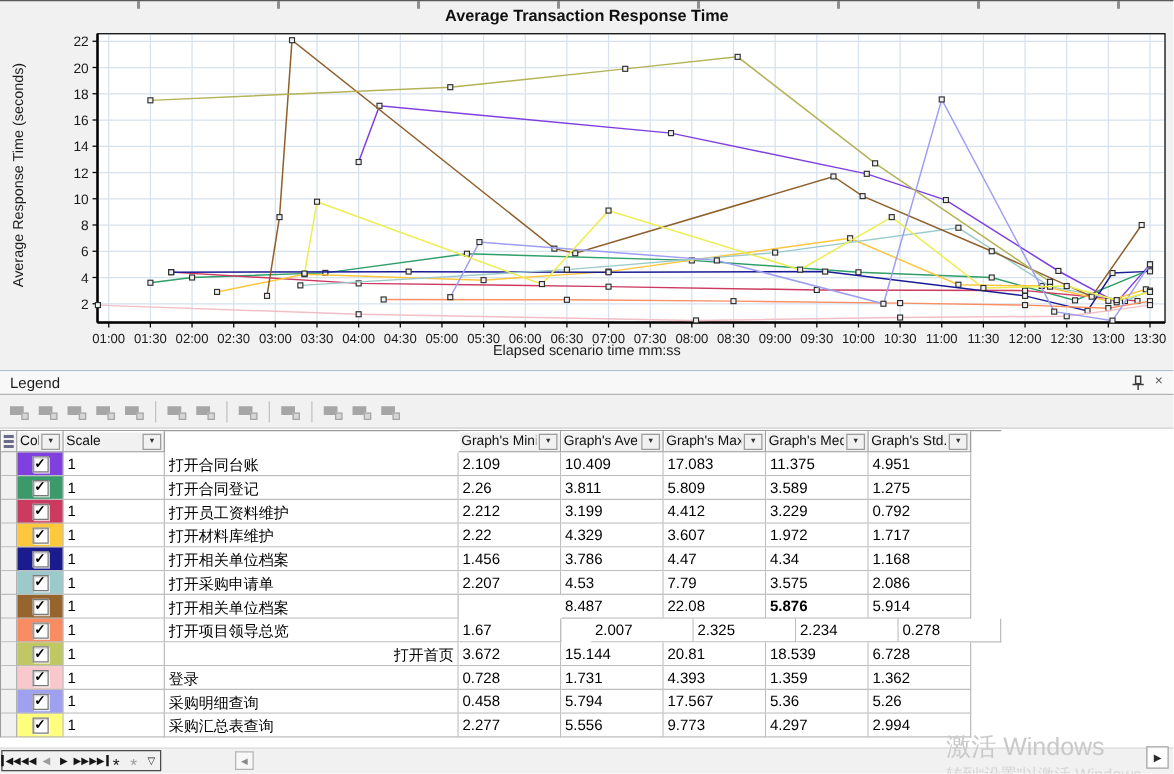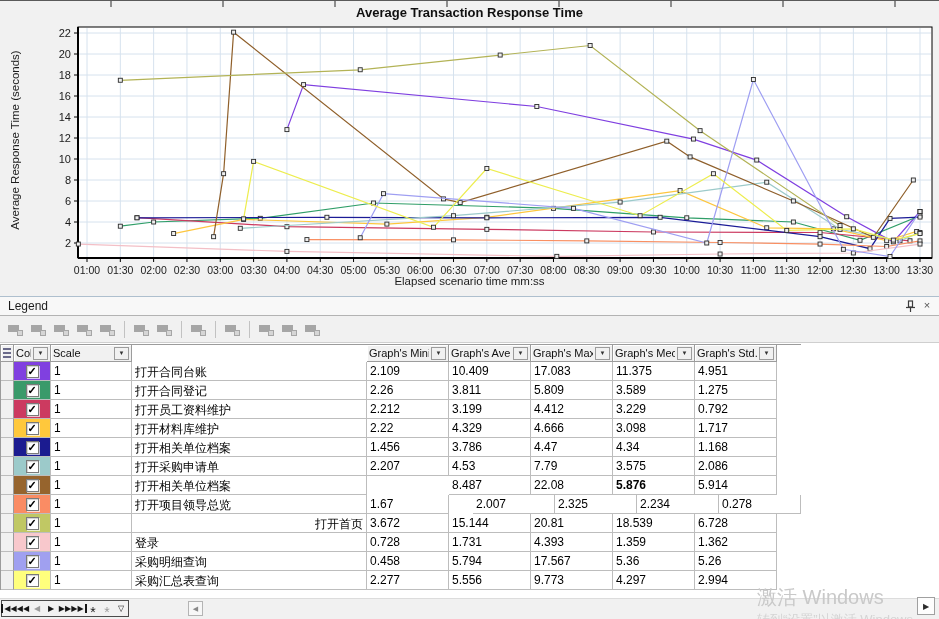--- a/index.html
+++ b/index.html
@@ -463,22 +463,22 @@
       </div>
       <div class="lg-row">
         <div class="cell sel-cell" style="width: 13px;"></div>
         <div class="cell color-cell" style="width: 37px; background: rgb(255, 200, 60);">
           <div class="chk">✓</div>
         </div>
         <div class="cell" style="width: 81px;">1</div>
         <div class="cell" style="width: 235px;">打开材料库维护</div>
         <div class="cell" style="width: 82px;">2.22</div>
         <div class="cell" style="width: 82px;">4.329</div>
-        <div class="cell" style="width: 82px;">4.666</div>
-        <div class="cell" style="width: 82px;">3.098</div>
+        <div class="cell" style="width: 82px;">3.607</div>
+        <div class="cell" style="width: 82px;">1.972</div>
         <div class="cell" style="width: 82px;">1.717</div>
       </div>
       <div class="lg-row">
         <div class="cell sel-cell" style="width: 13px;"></div>
         <div class="cell color-cell" style="width: 37px; background: rgb(27, 27, 144);">
           <div class="chk">✓</div>
         </div>
         <div class="cell" style="width: 81px;">1</div>
         <div class="cell" style="width: 235px;">打开相关单位档案</div>
         <div class="cell" style="width: 82px;">1.456</div>

